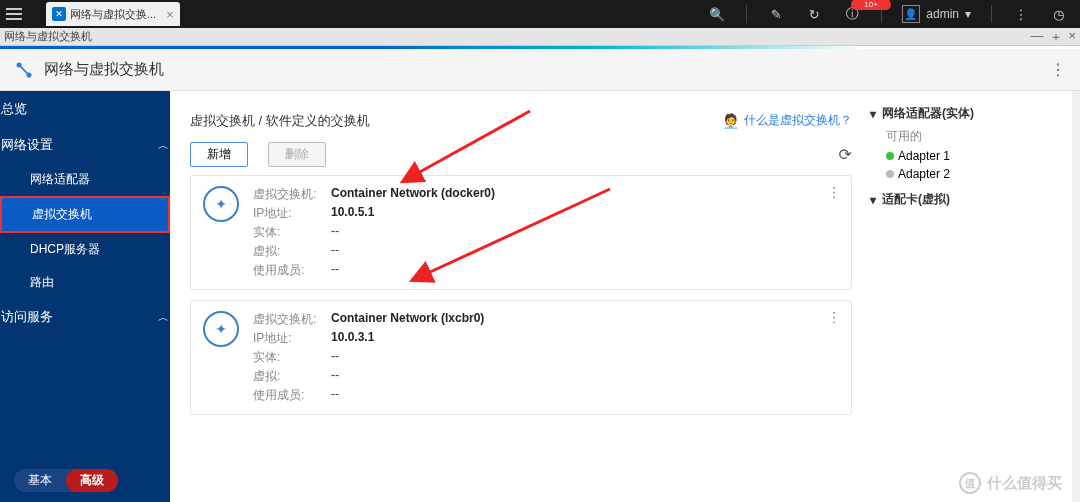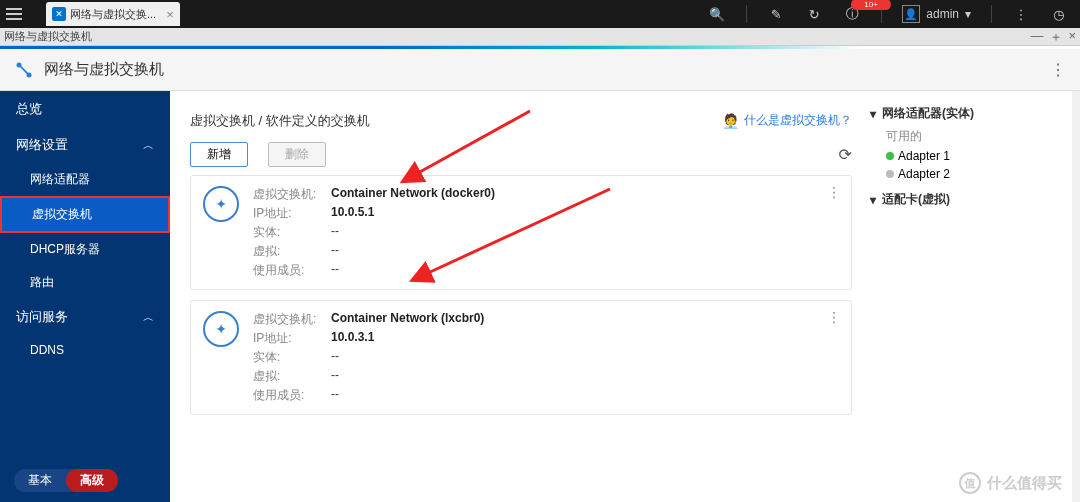--- a/index.html
+++ b/index.html
@@ -30,21 +30,21 @@
 .app-header { height: 42px; background: #f5f5f5; border-bottom: 1px solid #ddd; display:flex; align-items:center; padding:0 14px; justify-content:space-between;}
 .app-title { display:flex; align-items:center; gap:10px; font-size:15px; color:#333; font-weight:500;}
 .app-logo { width:20px; height:20px; }
 .app-menu { color:#666; font-size:16px;}
 
 
 .main { display:flex; height: calc(502px - 28px - 18px - 3px - 42px); }
 
 
 .sidebar { width: 170px; background: #023571; color:#fff; display:flex; flex-direction:column; position:relative;}
-.side-item { padding: 9px 16px; font-size:13px; display:flex; align-items:center; justify-content:space-between;}
+.side-item { padding: 9px 1px; font-size:13px; display:flex; align-items:center; justify-content:space-between;}
 .side-sub { padding: 8px 16px 8px 30px; font-size:12px;}
 .side-active { background: #0b5bc4; border:2px solid #e33; }
 .side-chevron { font-size:11px;}
 .sidebar-bottom { position:absolute; bottom:10px; left:14px; display:flex; background:#1a4585; border-radius:12px; font-size:12px;}
 .seg-btn { padding:3px 14px; border-radius:12px;}
 .seg-active { background:#b91c1c;font-weight:bold;}
 
 
 .content { flex:1; padding: 14px 20px 14px 20px; position:relative; display:flex; gap:18px;}
 .main-col { flex:1; }
@@ -145,21 +145,20 @@
         <span class="side-chevron">︿</span>
       </div>
     <div class="side-sub"><span>网络适配器</span></div>
     <div class="side-sub side-active"><span>虚拟交换机</span></div>
     <div class="side-sub"><span>DHCP服务器</span></div>
     <div class="side-sub"><span>路由</span></div>
     <div class="side-item">
         <span>访问服务</span>
         <span class="side-chevron">︿</span>
       </div>
-    <div class="side-sub"><span>DDNS</span></div>
 
     <div class="sidebar-bottom">
       <div class="seg-btn">基本</div>
       <div class="seg-btn seg-active">高级</div>
     </div>
   </div>
 
   <div class="content">
     <div class="main-col">
       <div class="breadcrumb">

